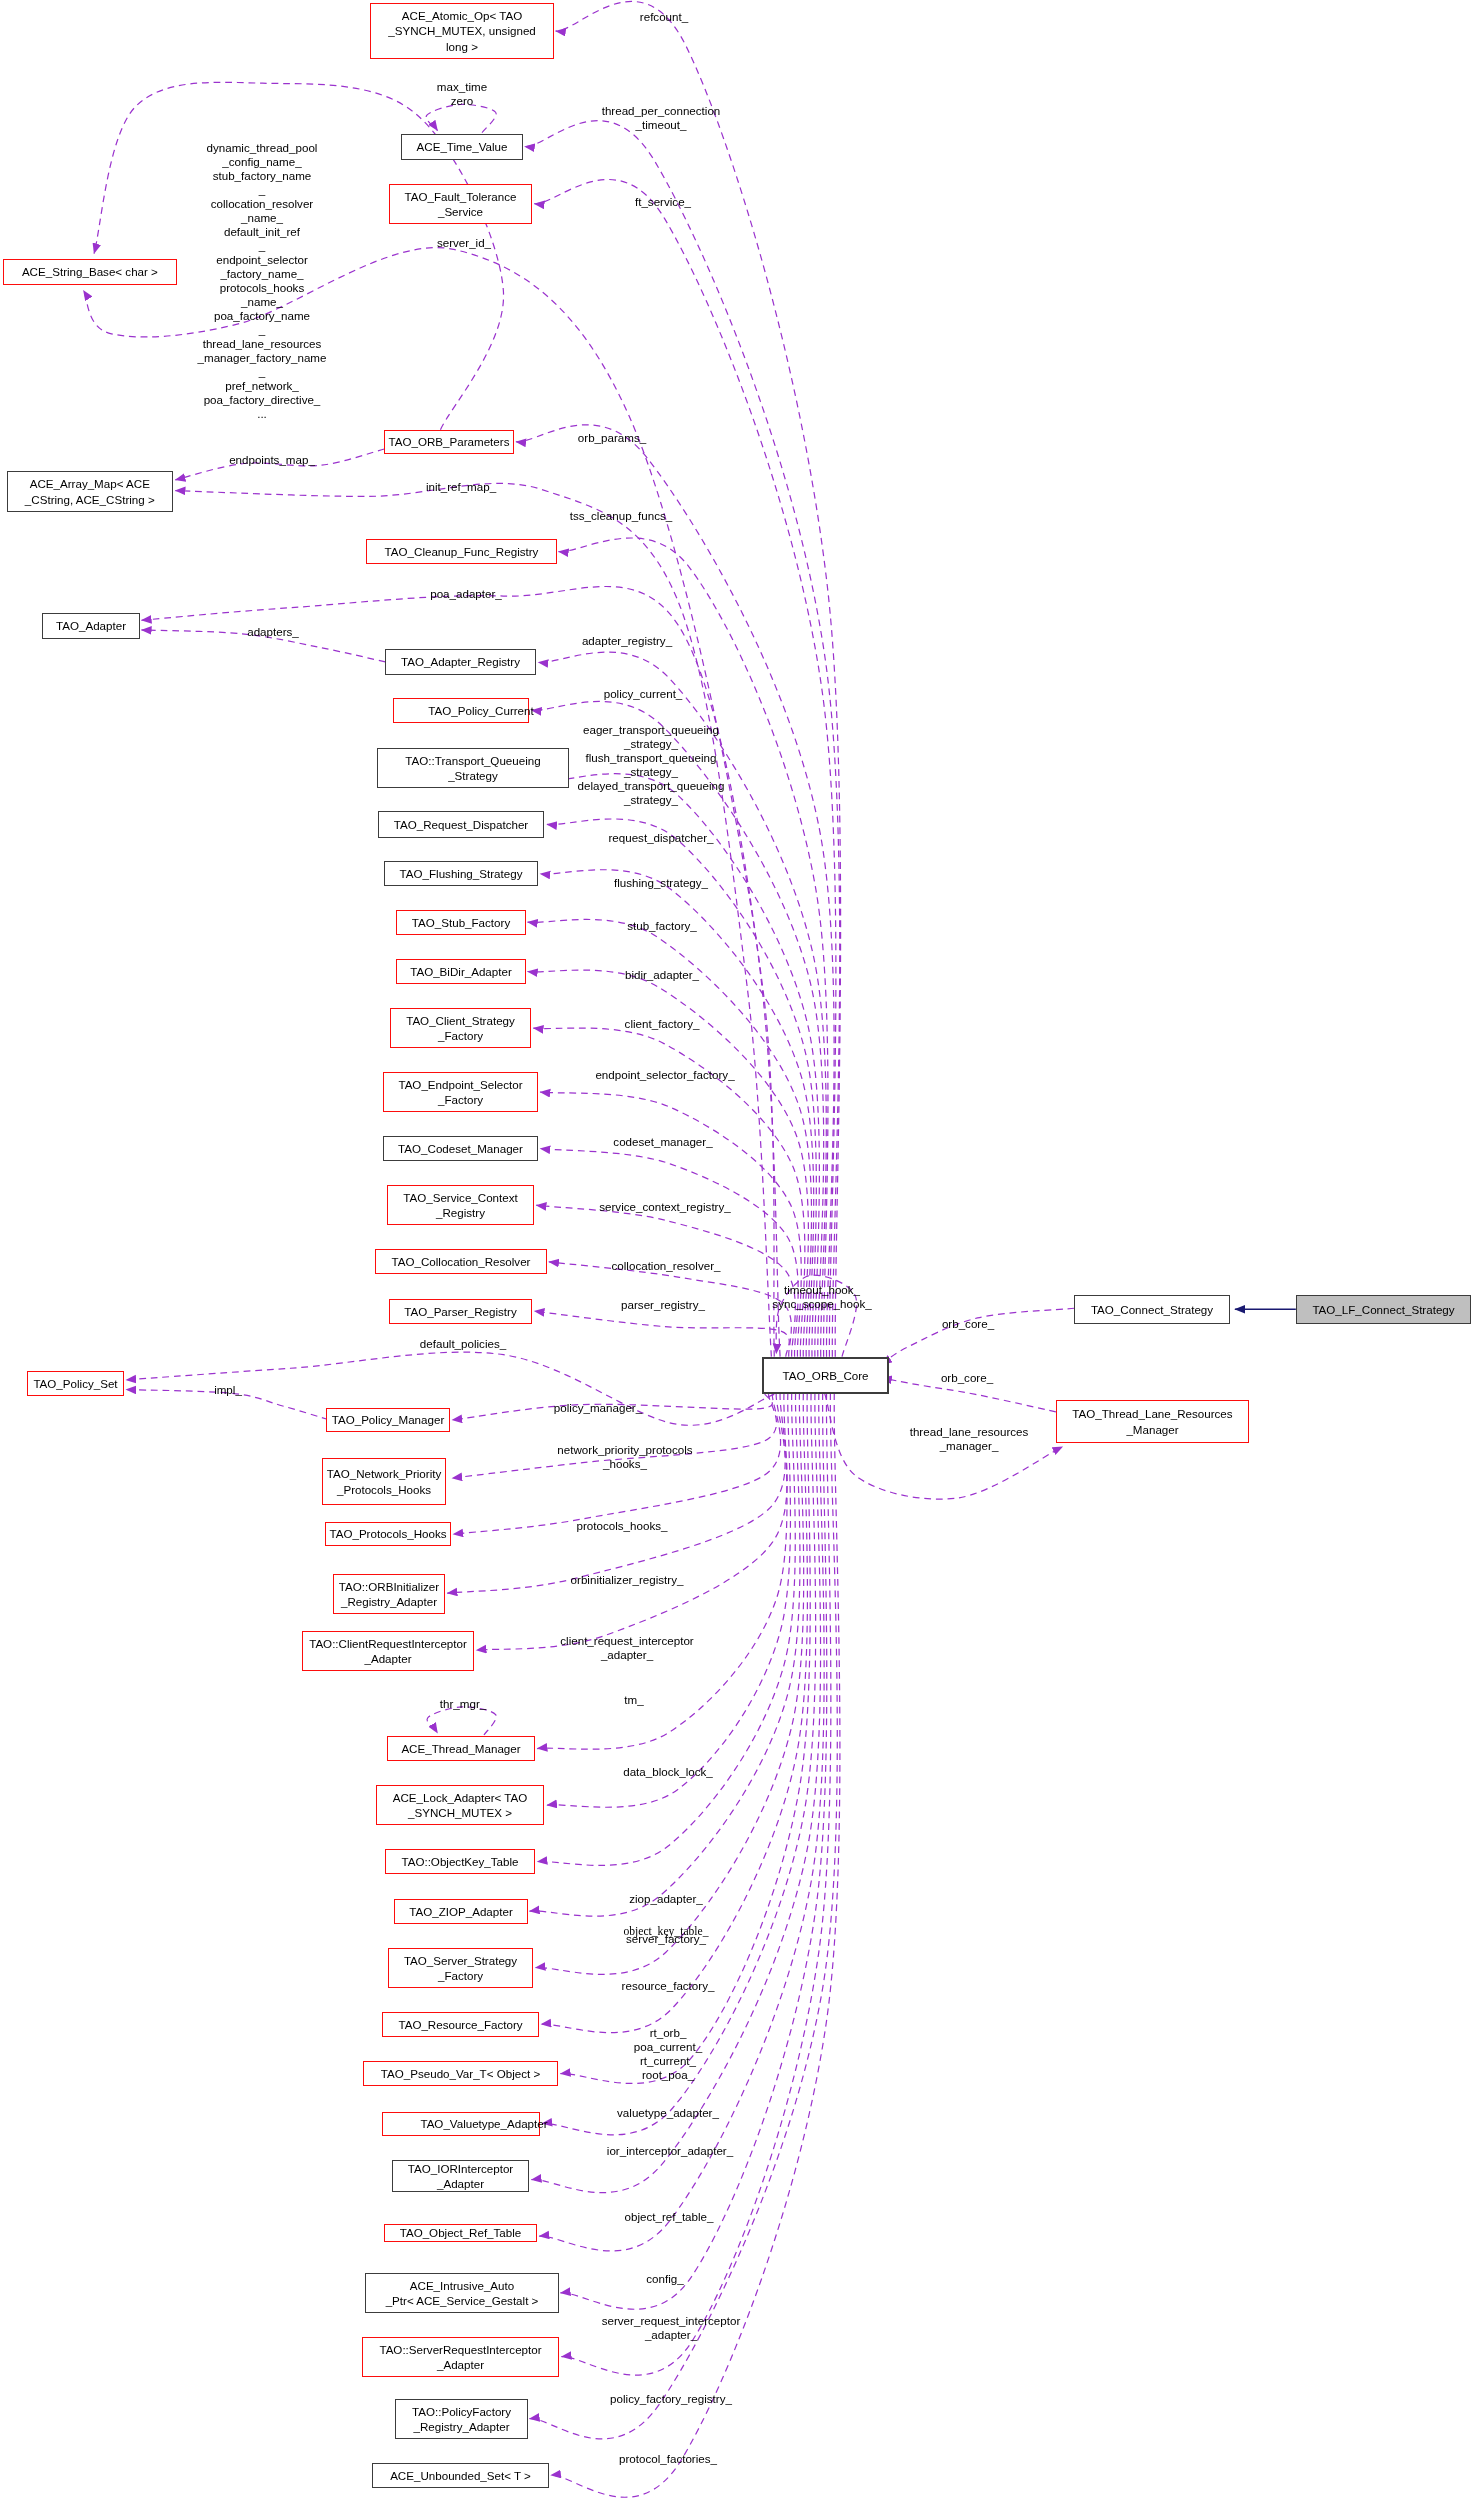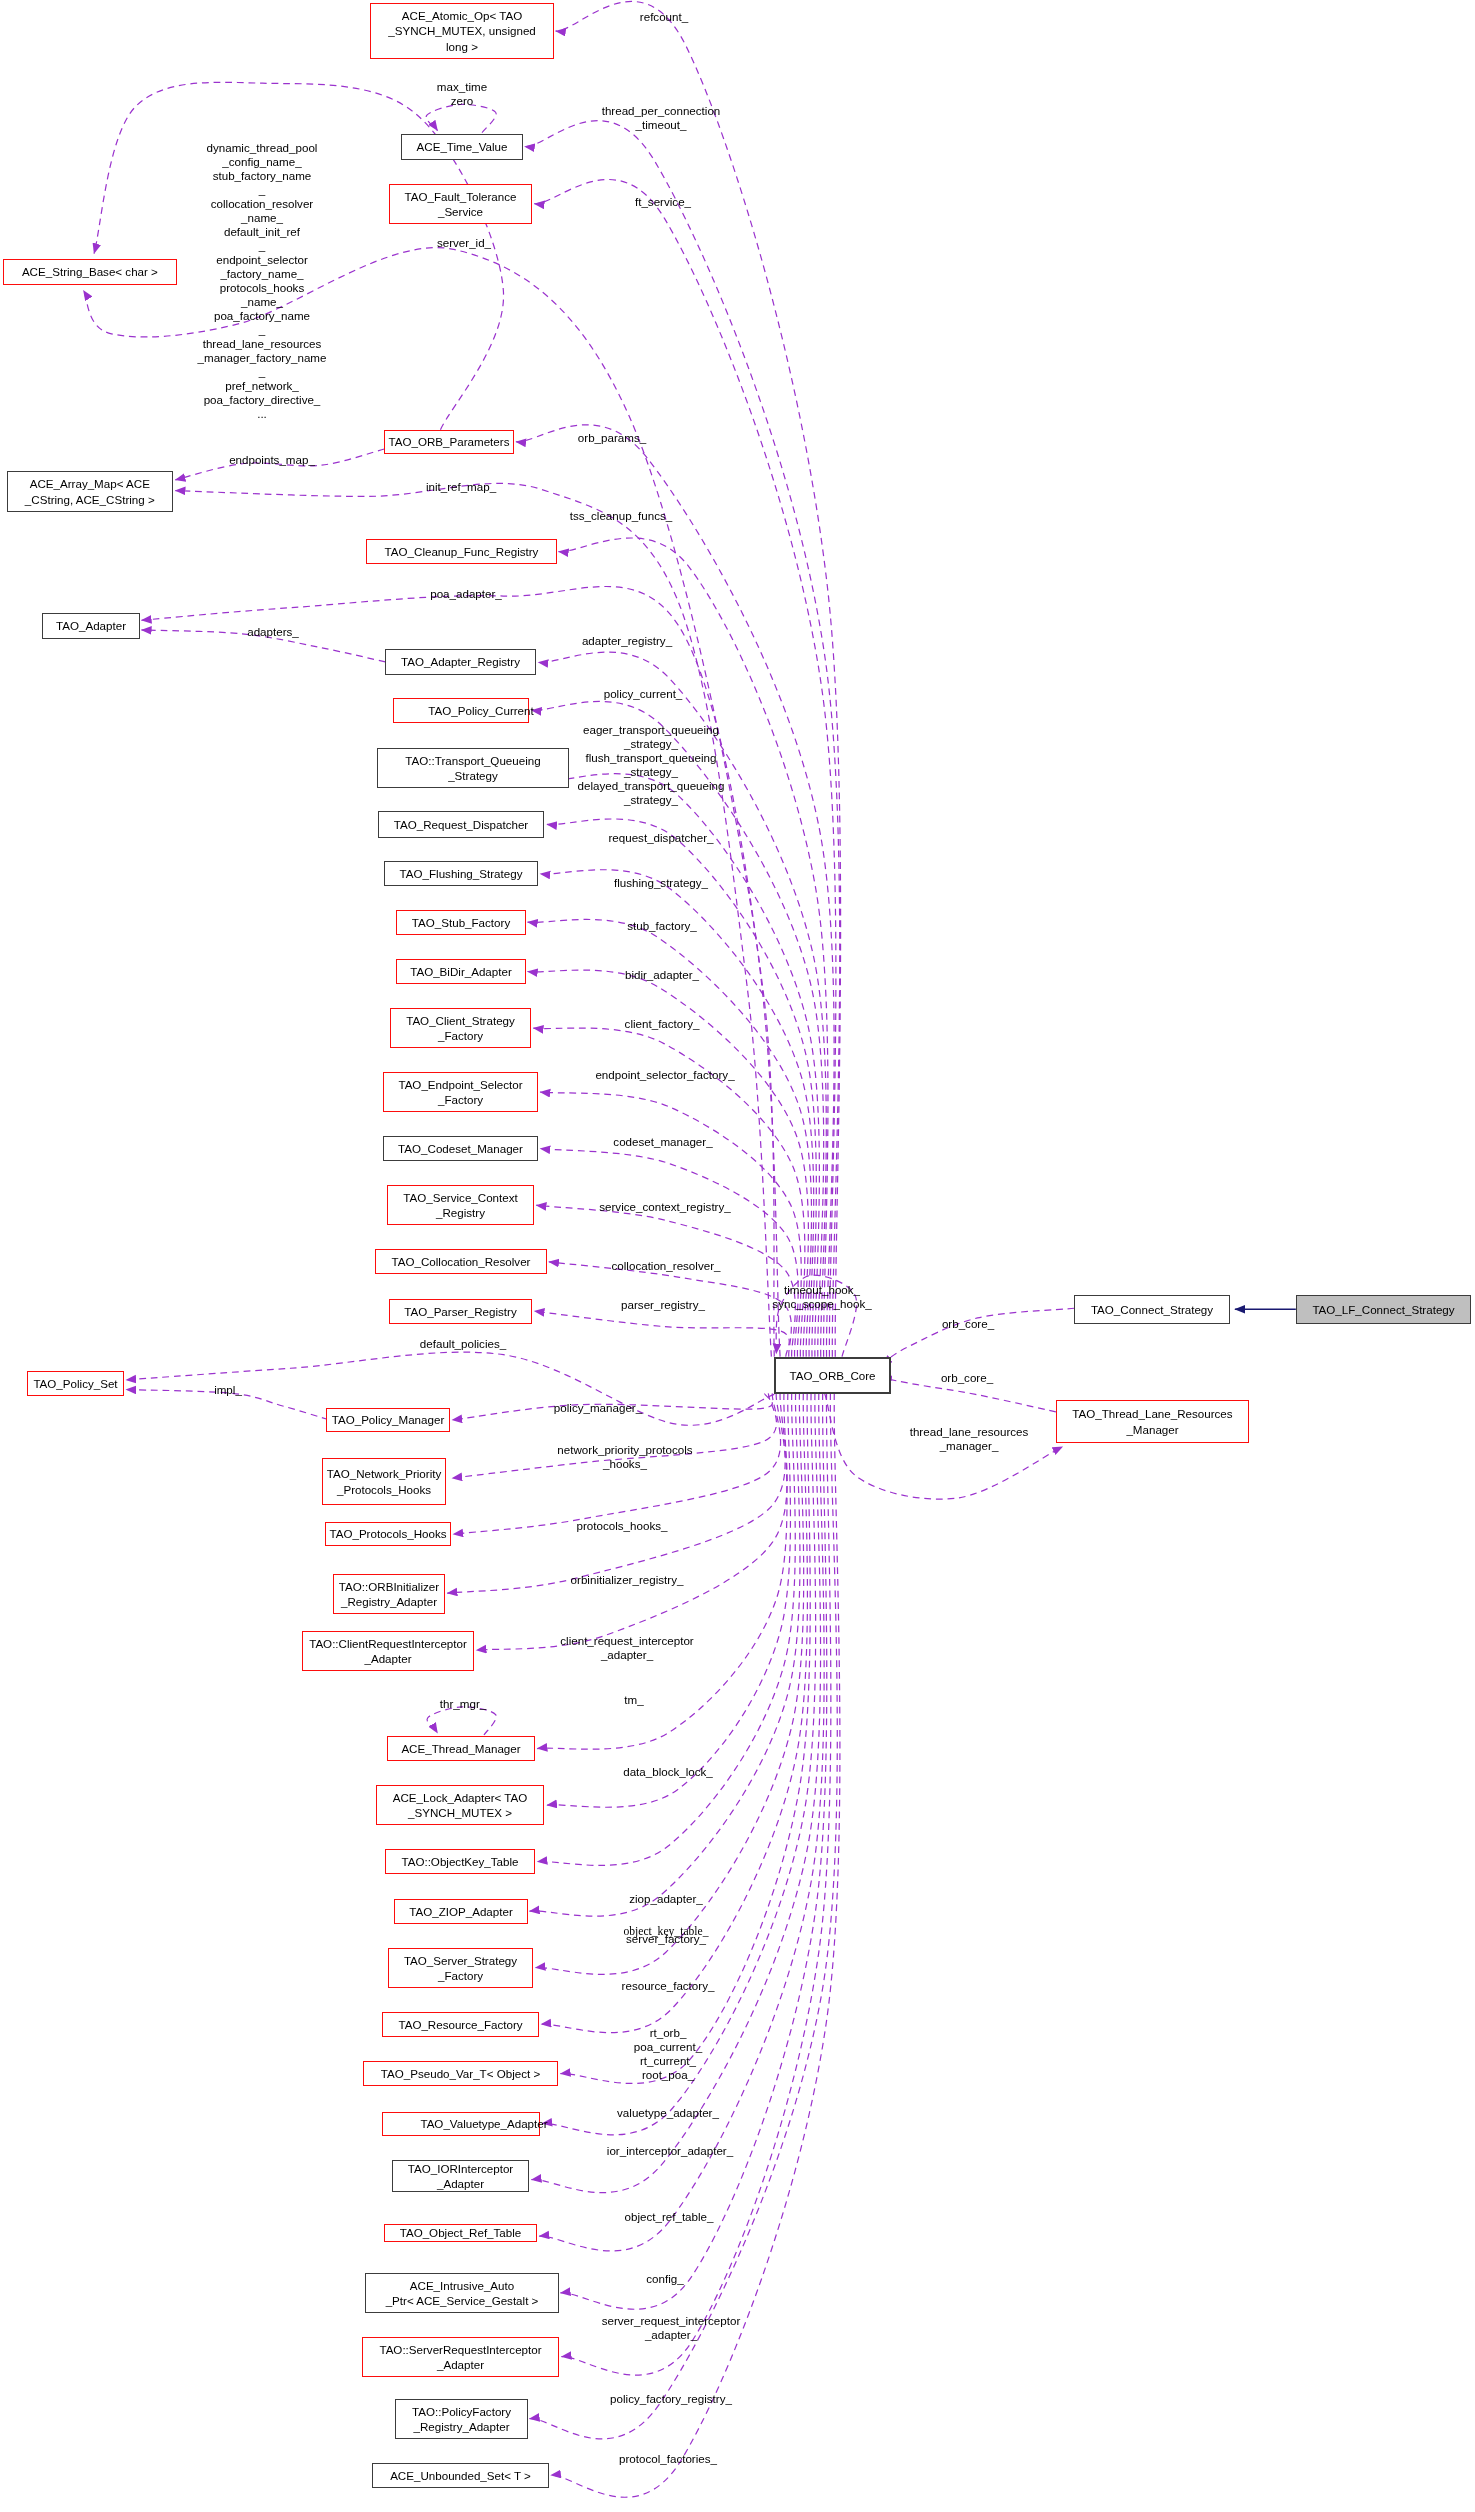--- a/index.html
+++ b/index.html
@@ -135,21 +135,21 @@
     <div class="node blk" style="left: 392px; top: 2160px; width: 137px; height: 32px;">TAO_IORInterceptor
 _Adapter</div>
     <div class="node red" style="left: 384px; top: 2224px; width: 153px; height: 18px;">TAO_Object_Ref_Table</div>
     <div class="node blk" style="left: 365px; top: 2273px; width: 194px; height: 40px;">ACE_Intrusive_Auto
 _Ptr&lt; ACE_Service_Gestalt &gt;</div>
     <div class="node red" style="left: 362px; top: 2337px; width: 197px; height: 40px;">TAO::ServerRequestInterceptor
 _Adapter</div>
     <div class="node blk" style="left: 395px; top: 2399px; width: 133px; height: 40px;">TAO::PolicyFactory
 _Registry_Adapter</div>
     <div class="node blk" style="left: 372px; top: 2463px; width: 177px; height: 25px;">ACE_Unbounded_Set&lt; T &gt;</div>
-    <div class="node blk hub" style="left: 762px; top: 1357px; width: 117px; height: 37px; margin-left: 12px;">TAO_ORB_Core</div>
+    <div class="node blk hub" style="left: 762px; top: 1357px; width: 127px; height: 37px;">TAO_ORB_Core</div>
     <div class="node blk" style="left: 1074px; top: 1295px; width: 156px; height: 29px;">TAO_Connect_Strategy</div>
     <div class="node blk gray" style="left: 1296px; top: 1295px; width: 175px; height: 29px;">TAO_LF_Connect_Strategy</div>
     <div class="node red" style="left: 1056px; top: 1400px; width: 193px; height: 43px;">TAO_Thread_Lane_Resources
 _Manager</div>
     <div class="elabel" style="left: 664px; top: 16.5px;">refcount_</div>
     <div class="elabel" style="left: 462px; top: 94px;">max_time
 zero</div>
     <div class="elabel" style="left: 661px; top: 118px;">thread_per_connection
 _timeout_</div>
     <div class="elabel" style="left: 663px; top: 202px;">ft_service_</div>

